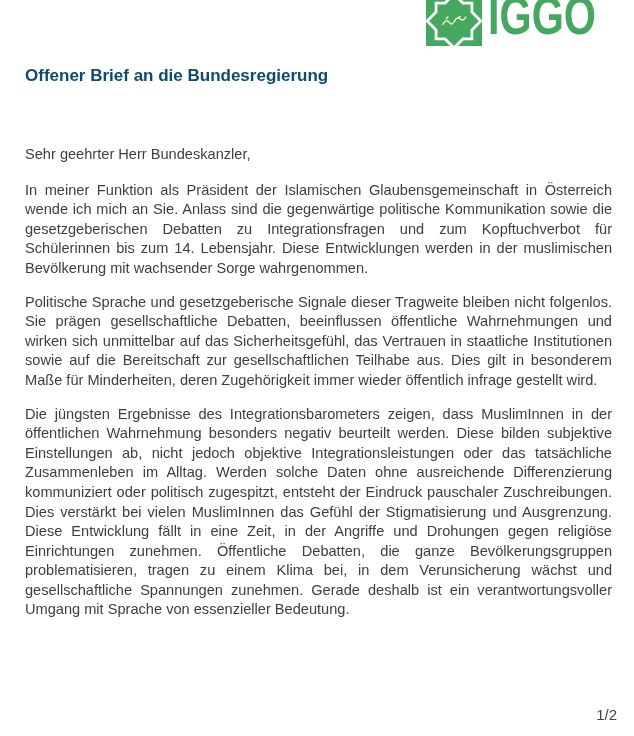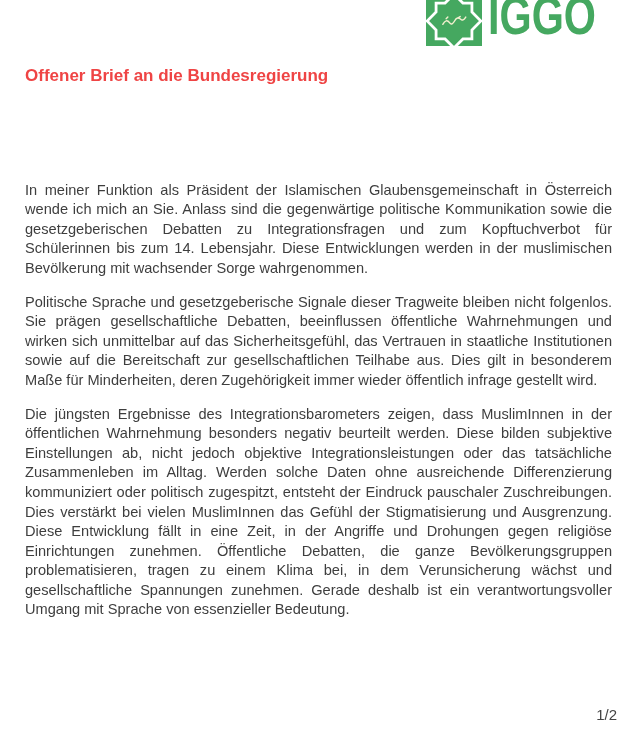--- a/index.html
+++ b/index.html
@@ -46,21 +46,21 @@
   }
 
   
   .title {
     position: absolute;
     top: 66px;
     left: 25px;
     margin: 0;
     font-size: 17px;
     font-weight: bold;
-    color: #ef4444;
+    color: #0c4a6e;
   }
   .content {
     position: absolute;
     top: 145px;
     left: 25px;
     width: 587px;
     font-size: 14.6px;
     line-height: 19.6px;
   }
   .salutation {
@@ -96,21 +96,21 @@
         <path d="M58,44 l3,-2"></path>
       </g>
     </svg>
     <span class="logo-text">IGGÖ</span>
   </div>
 
   <h1 class="title">Offener Brief an die Bundesregierung</h1>
 
   <div class="content">
     <p class="salutation">
-      <br>
+      <span>Sehr geehrter Herr Bundeskanzler,</span><br>
     </p>
     <p class="para">In meiner Funktion als Präsident der Islamischen Glaubensgemeinschaft in Österreich wende ich mich an Sie. Anlass sind die gegenwärtige politische Kommunikation sowie die gesetzgeberischen Debatten zu Integrationsfragen und zum Kopftuchverbot für Schülerinnen bis zum 14. Lebensjahr. Diese Entwicklungen werden in der muslimischen Bevölkerung mit wachsender Sorge wahrgenommen.</p>
     <p class="para">Politische Sprache und gesetzgeberische Signale dieser Tragweite bleiben nicht folgenlos. Sie prägen gesellschaftliche Debatten, beeinflussen öffentliche Wahrnehmungen und wirken sich unmittelbar auf das Sicherheitsgefühl, das Vertrauen in staatliche Institutionen sowie auf die Bereitschaft zur gesellschaftlichen Teilhabe aus. Dies gilt in besonderem Maße für Minderheiten, deren Zugehörigkeit immer wieder öffentlich infrage gestellt wird.</p>
     <p class="para">Die jüngsten Ergebnisse des Integrationsbarometers zeigen, dass MuslimInnen in der öffentlichen Wahrnehmung besonders negativ beurteilt werden. Diese bilden subjektive Einstellungen ab, nicht jedoch objektive Integrationsleistungen oder das tatsächliche Zusammenleben im Alltag. Werden solche Daten ohne ausreichende Differenzierung kommuniziert oder politisch zugespitzt, entsteht der Eindruck pauschaler Zuschreibungen. Dies verstärkt bei vielen MuslimInnen das Gefühl der Stigmatisierung und Ausgrenzung. Diese Entwicklung fällt in eine Zeit, in der Angriffe und Drohungen gegen religiöse Einrichtungen zunehmen. Öffentliche Debatten, die ganze Bevölkerungsgruppen problematisieren, tragen zu einem Klima bei, in dem Verunsicherung wächst und gesellschaftliche Spannungen zunehmen. Gerade deshalb ist ein verantwortungsvoller Umgang mit Sprache von essenzieller Bedeutung.</p>
   </div>
 
   <div class="page-num">1/2</div>
 
 </div>
 

